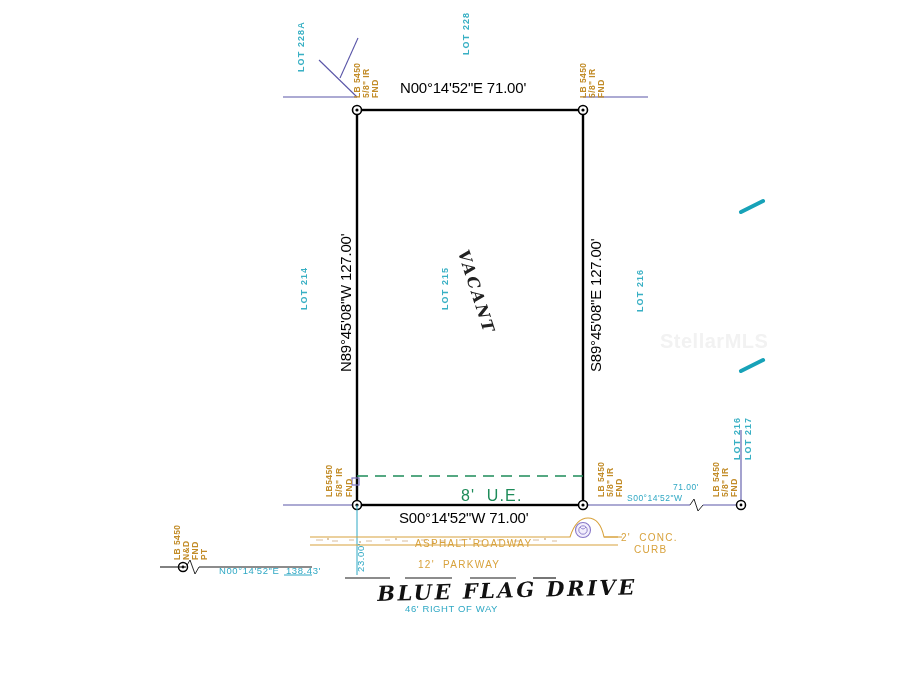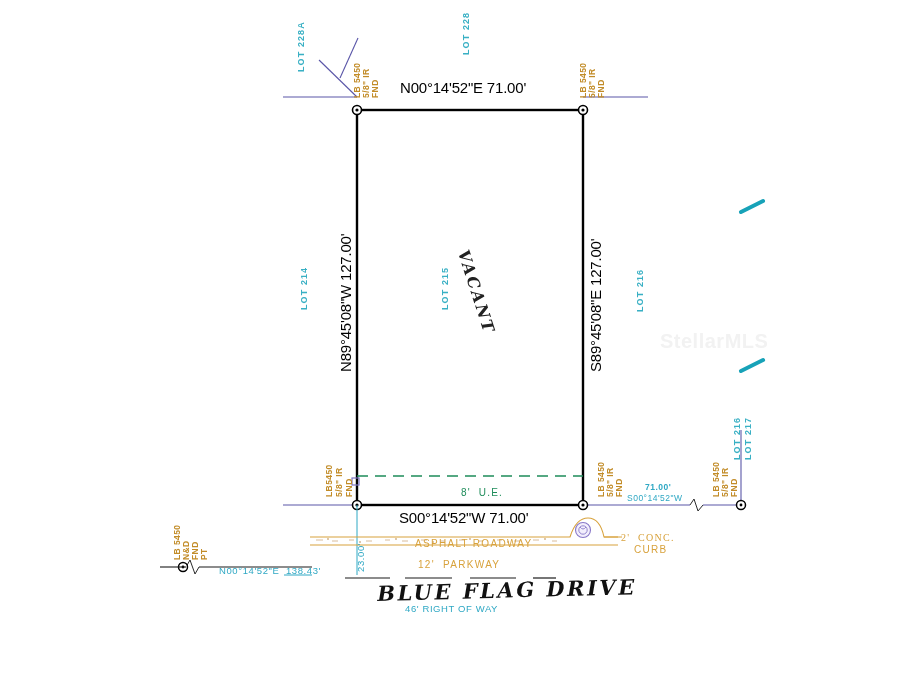--- a/index.html
+++ b/index.html
@@ -58,21 +58,21 @@
     font-size: 9.5px;
     letter-spacing: 0.6px;
   }
   .teal-sm {
     color: #2fa8c4;
     font-size: 8.5px;
     letter-spacing: 0.5px;
   }
   .ue {
     color: #1e8c5a;
-    font-size: 10px;
+    font-size: 16px;
     letter-spacing: 1.2px;
   }
   .script {
     font-family: "DejaVu Serif", serif;
     font-style: italic;
     font-weight: bold;
     color: #111111;
   }
   .streetname {
     font-size: 21px;
@@ -269,30 +269,30 @@
     <div class="txt mon rot90" style="left:200px; top:560px;">PT</div>
     <div class="txt mon rot90" style="left:191px; top:560px;">FND</div>
     <div class="txt mon rot90" style="left:182px; top:560px;">N&amp;D</div>
     <div class="txt mon rot90" style="left:173px; top:560px;">LB 5450</div>
   </div>
 
   <div class="txt ue" style="left:461px; top:488px;">8'  U.E.</div>
 
   <div class="txt teal-ann rot90" style="left:356px; top:572px;">23.00'</div>
 
-  <div class="txt teal-sm" style="left:645px; top:483px;font-weight:bold;">71.00'</div>
+  <div class="txt teal-sm" style="left:673px; top:483px;">71.00'</div>
   <div class="txt teal-sm" style="left:627px; top:494px;">S00°14'52"W</div>
 
   <div class="txt teal-ann" style="left:219px; top:566px;">N00°14'52"E  138.43'</div>
 
   <div class="txt road-ann" style="left:418px; top:527px;margin-top:33px;">12'  PARKWAY</div>
 
   <div class="txt road-ann" style="left:415px; top:539px;">ASPHALT ROADWAY</div>
 
-  <div class="txt road-ann" style="left:621px; top:533px;font-family:Liberation Serif, serif;">2'  CONC.</div>
+  <div class="txt road-ann" style="left:621px; top:533px;">2'  CONC.</div>
   <div class="txt road-ann" style="left:634px; top:545px;text-align:right;">CURB</div>
 
   <div class="txt script streetname" style="left:377px; top:583px; transform:rotate(-1.5deg);">BLUE FLAG DRIVE</div>
 
   <div class="txt teal-ann" style="left:405px; top:604px;text-align:right;">46' RIGHT OF WAY</div>
 
   <div class="txt wm-text" style="left:660px; top:331px;">StellarMLS</div>
 
 </div>
 

